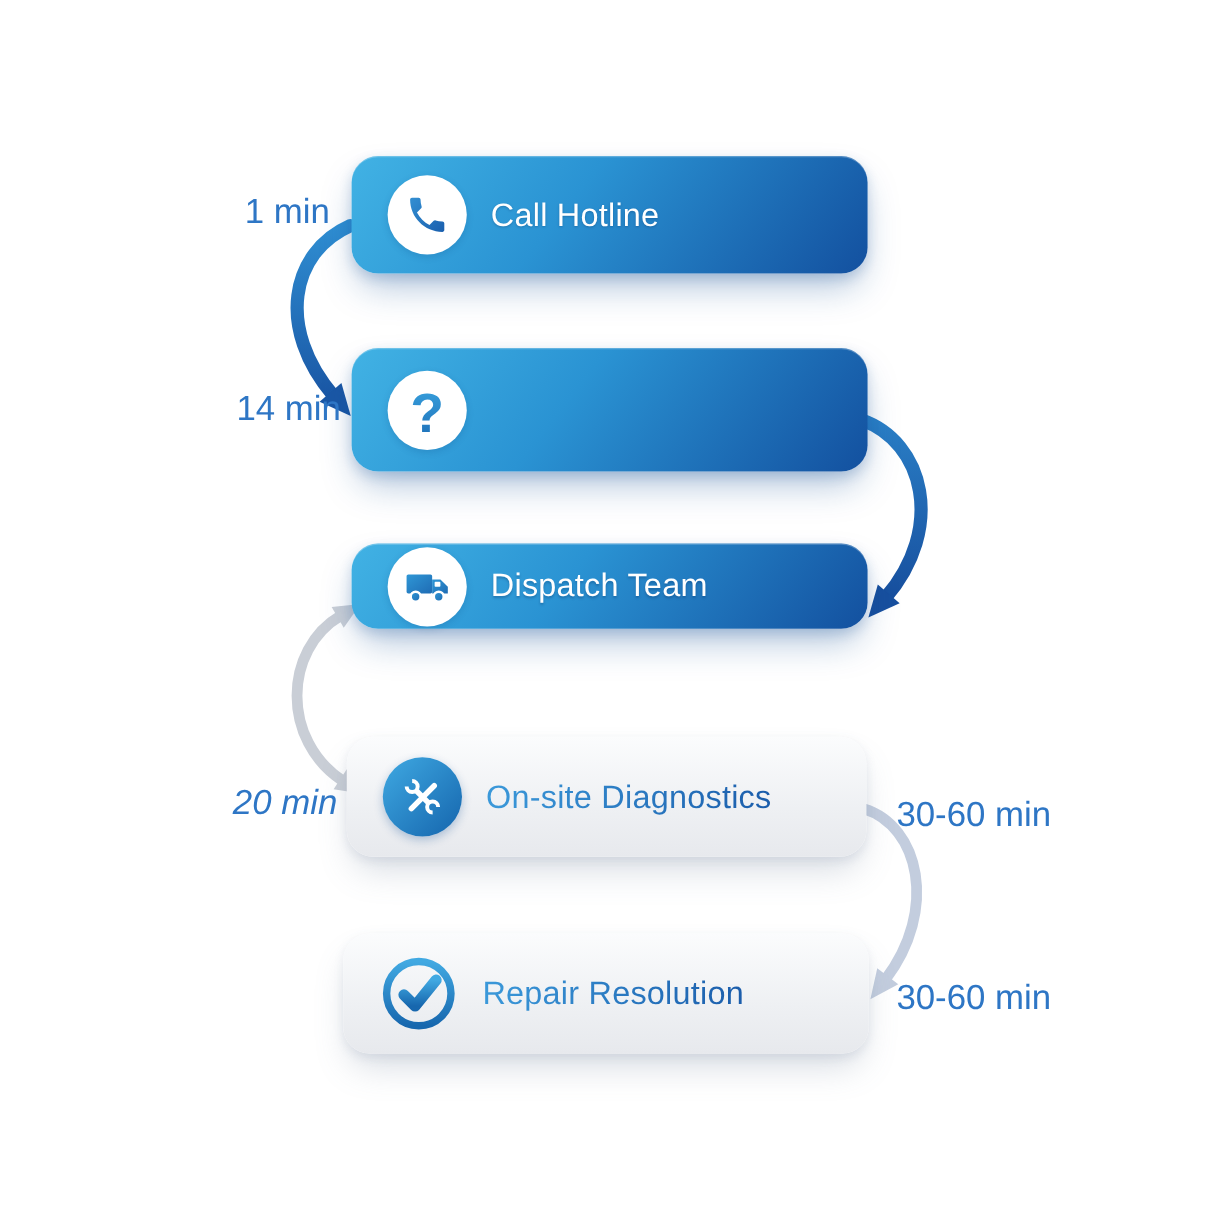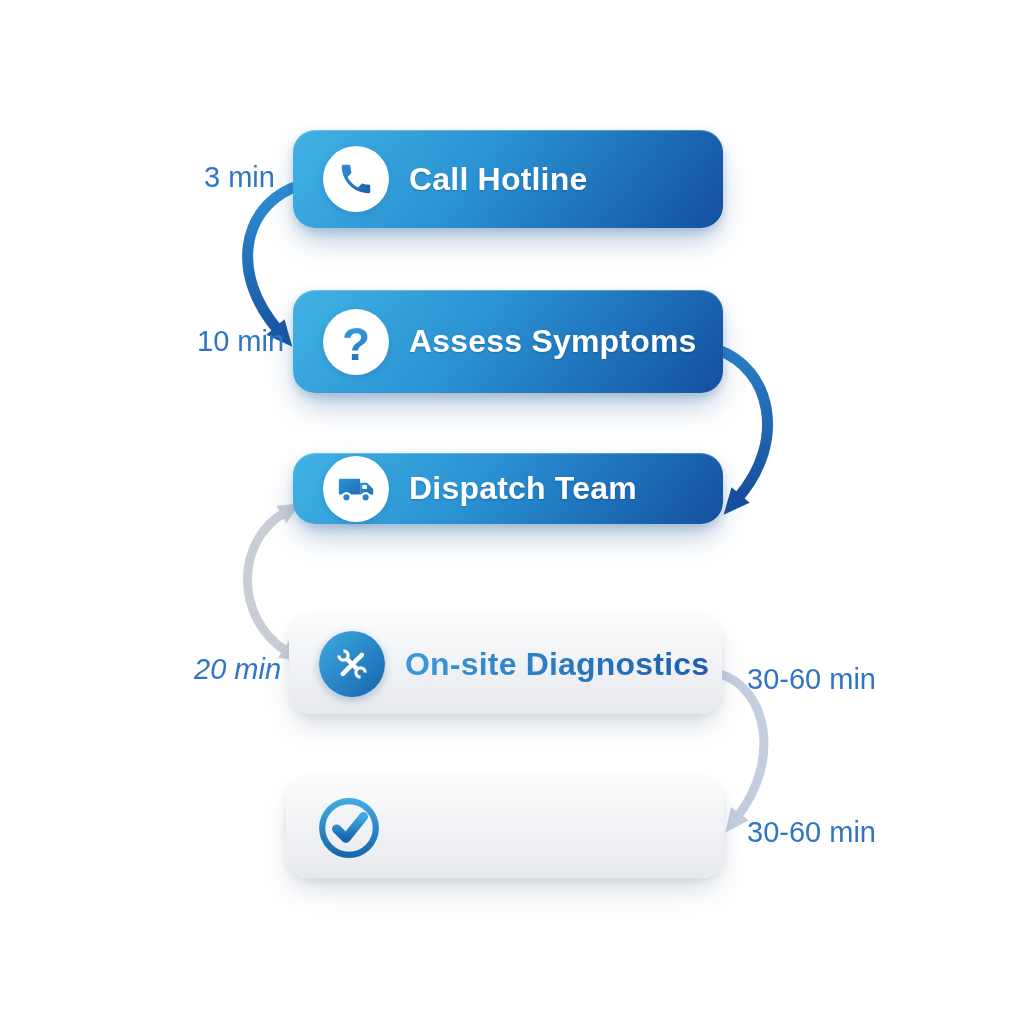--- a/index.html
+++ b/index.html
@@ -37,21 +37,21 @@
     width:66px;height:66px;border-radius:50%;
     display:flex;align-items:center;justify-content:center;
   }
   .icon-wrap.white-bg{background:#ffffff;box-shadow:0 2px 6px rgba(10,60,120,.18);}
   .icon-wrap.blue-bg{
     background:linear-gradient(135deg,#3fa9e2 0%,#1565ad 100%);
     box-shadow:0 3px 8px rgba(21,80,150,.30);
   }
   .step-title{
     margin-left:116px;
-    font-size:32px;font-weight:bold;letter-spacing:.2px;
+    font-size:27px;font-weight:normal;letter-spacing:.2px;
     white-space:nowrap;
   }
   .step.blue .step-title{
     color:#ffffff;text-shadow:0 1px 2px rgba(0,40,90,.30);
   }
   .step.light .step-title{
     background:linear-gradient(90deg,#3b99da 0%,#1b5dab 100%);
     -webkit-background-clip:text;background-clip:text;color:transparent;
   }
   .qmark-svg text{
@@ -149,21 +149,20 @@
       <svg class="qmark-svg" width="66" height="66" viewBox="0 0 66 66">
         <defs>
             <linearGradient id="g-q" x1="0" y1="0" x2="0" y2="1">
           <stop offset="0" stop-color="#3aa4e0"></stop>
               <stop offset="1" stop-color="#1c6cb5"></stop>
         </linearGradient>
           </defs>
         <text x="33" y="35" text-anchor="middle" dominant-baseline="central" fill="url(#g-q)">?</text>
       </svg>
     </div>
-    <div class="step-title">Assess Symptoms</div>
   </div>
 
   <div class="step blue step-dispatch">
     <div class="icon-wrap white-bg">
       <svg width="44" height="44" viewBox="0 0 64 64">
         <defs>
             <linearGradient id="g-truck" x1="0" y1="0" x2="1" y2="1">
           <stop offset="0" stop-color="#2f97d6"></stop>
               <stop offset="1" stop-color="#1f6cb4"></stop>
         </linearGradient>
@@ -200,21 +199,22 @@
         <defs>
             <linearGradient id="g-check" x1="0" y1="0" x2="0" y2="1">
           <stop offset="0" stop-color="#41a9e2"></stop>
               <stop offset="1" stop-color="#1767ae"></stop>
         </linearGradient>
           </defs>
         <circle cx="32" cy="32" r="26" fill="none" stroke="url(#g-check)" stroke-width="6"></circle>
         <path d="M20 33 L29 42 L46 21" fill="none" stroke="url(#g-check)" stroke-width="9" stroke-linecap="round" stroke-linejoin="round"></path>
       </svg>
     </div>
-  </div>
-
-  <div class="time-label tl-5">3 min</div>
-  <div class="time-label tl-10">10 min</div>
+    <div class="step-title">Repair Resolution</div>
+  </div>
+
+  <div class="time-label tl-5">1 min</div>
+  <div class="time-label tl-10">14 min</div>
   <div class="time-label tl-20">20 min</div>
   <div class="time-label tl-3060a">30-60 min</div>
   <div class="time-label tl-3060b">30-60 min</div>
 
 </div>
 
 </body></html>

